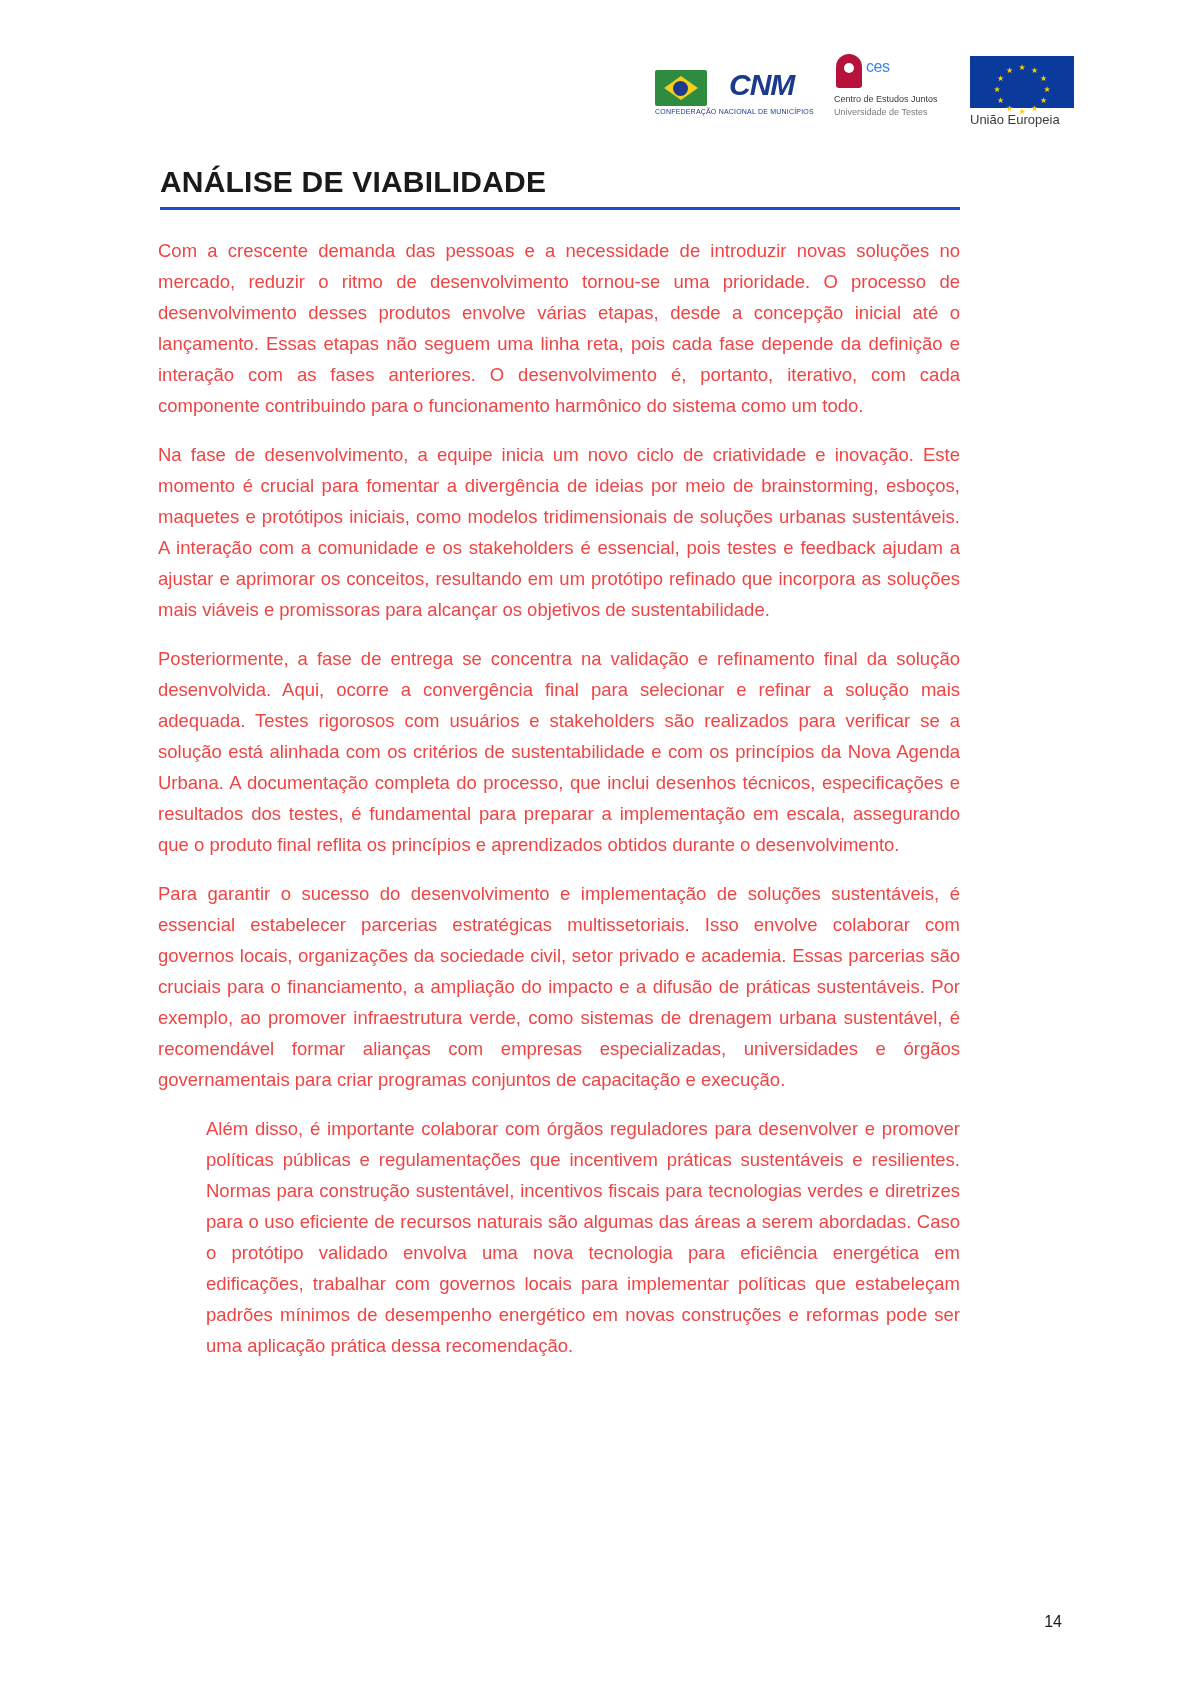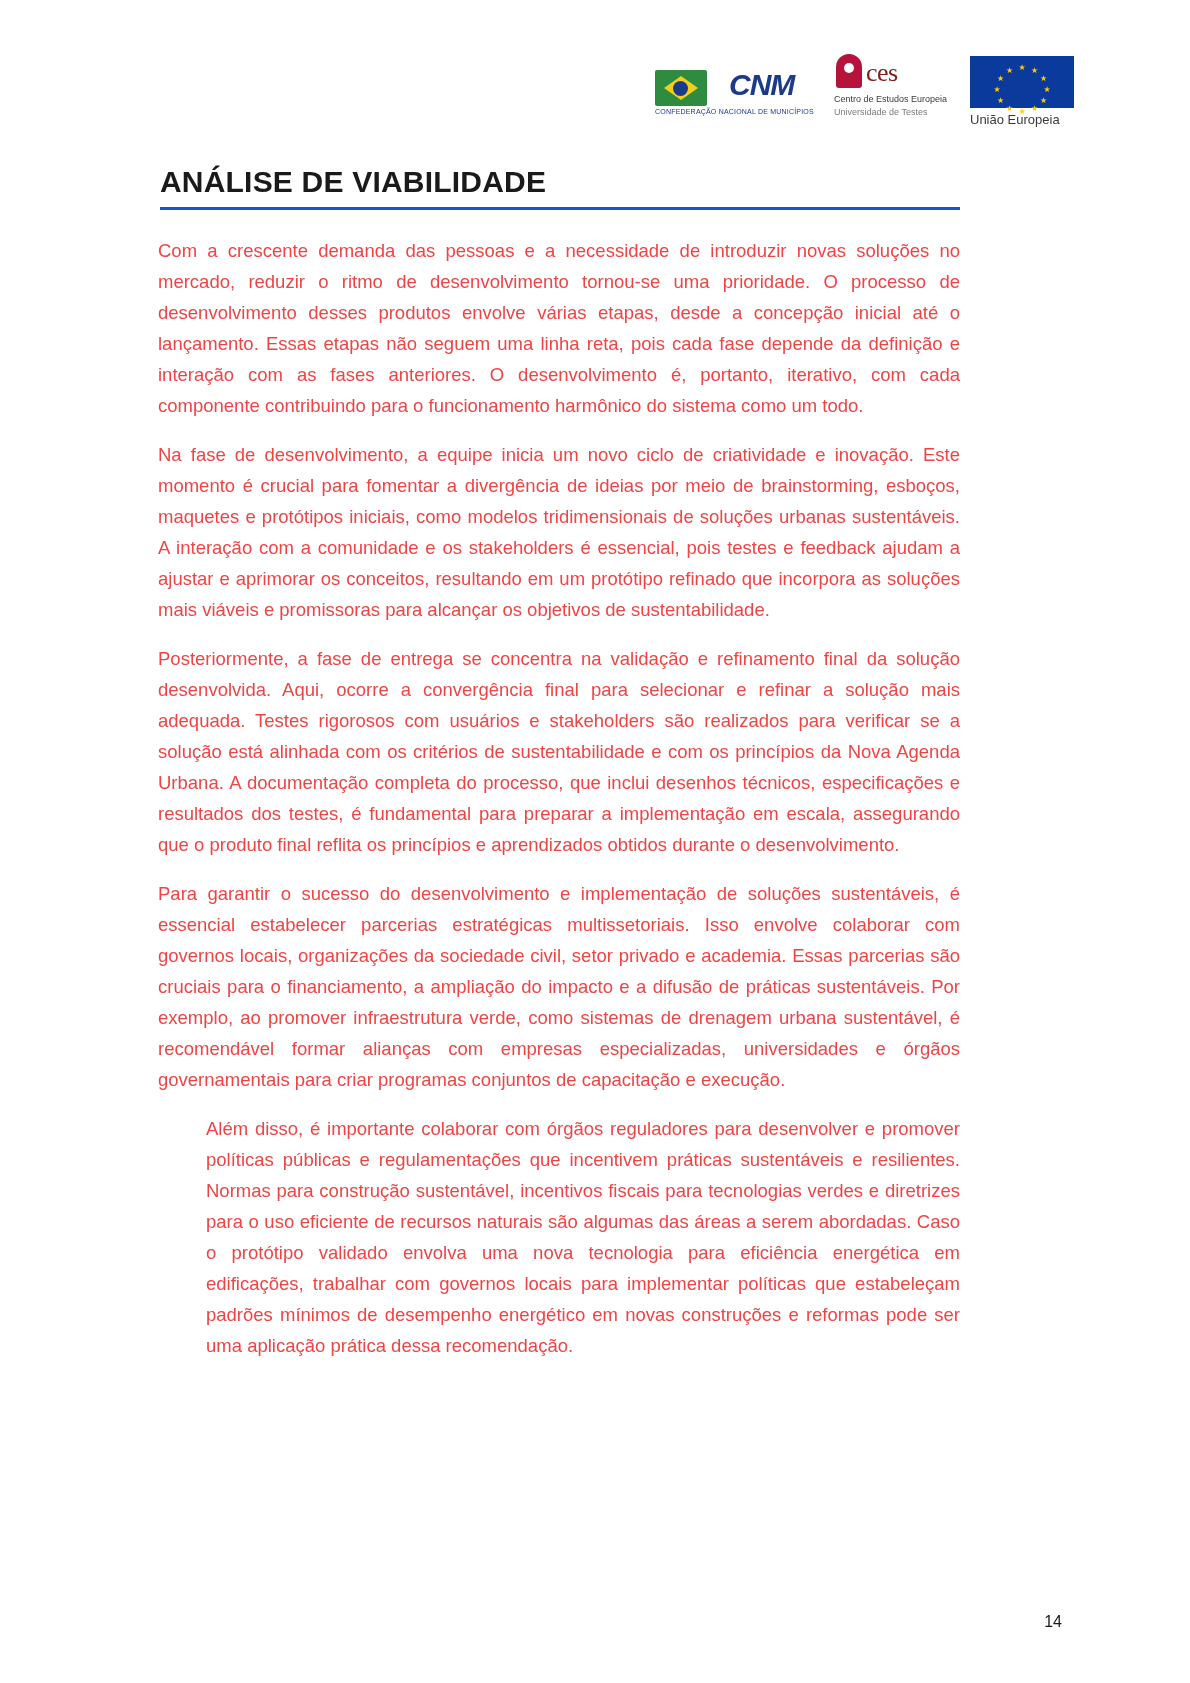--- a/index.html
+++ b/index.html
@@ -158,24 +158,23 @@
     top: 9px;
     width: 10px;
     height: 10px;
     background: #ffffff;
     border-radius: 50%;
   }
   .ces-word {
     position: absolute;
     left: 36px;
     top: 4px;
-    font-size: 26px;
-    color: #7f1d1d;
+    font-size: 16px;
+    color: #3b82f6;
     letter-spacing: -0.5px;
-    font-family: Liberation Serif, serif;
   }
   .ces-l1 {
     position: absolute;
     left: 4px;
     top: 40px;
     font-size: 9px;
     color: #3b3b3b;
     white-space: nowrap;
   }
   .ces-l2 {
@@ -278,21 +277,21 @@
         <div class="diamond"></div>
         <div class="globe"></div>
       </div>
       <div class="cnm-word">CNM</div>
       <div class="cnm-sub">CONFEDERAÇÃO NACIONAL DE MUNICÍPIOS</div>
     </div>
 
     <div class="logo-ces">
       <div class="ces-mark"></div>
       <div class="ces-word">ces</div>
-      <div class="ces-l1">Centro de Estudos Europeia</div>
+      <div class="ces-l1">Centro de Estudos Juntos</div>
       <div class="ces-l2">Universidade de Testes</div>
     </div>
 
     <div class="logo-eu">
       <div class="eu-flag">
         <div class="eu-star" style="left:48.5px; top:8px;">★</div>
         <div class="eu-star" style="left:61px; top:11px;">★</div>
         <div class="eu-star" style="left:70px; top:19px;">★</div>
         <div class="eu-star" style="left:73.5px; top:30px;">★</div>
         <div class="eu-star" style="left:70px; top:41px;">★</div>

